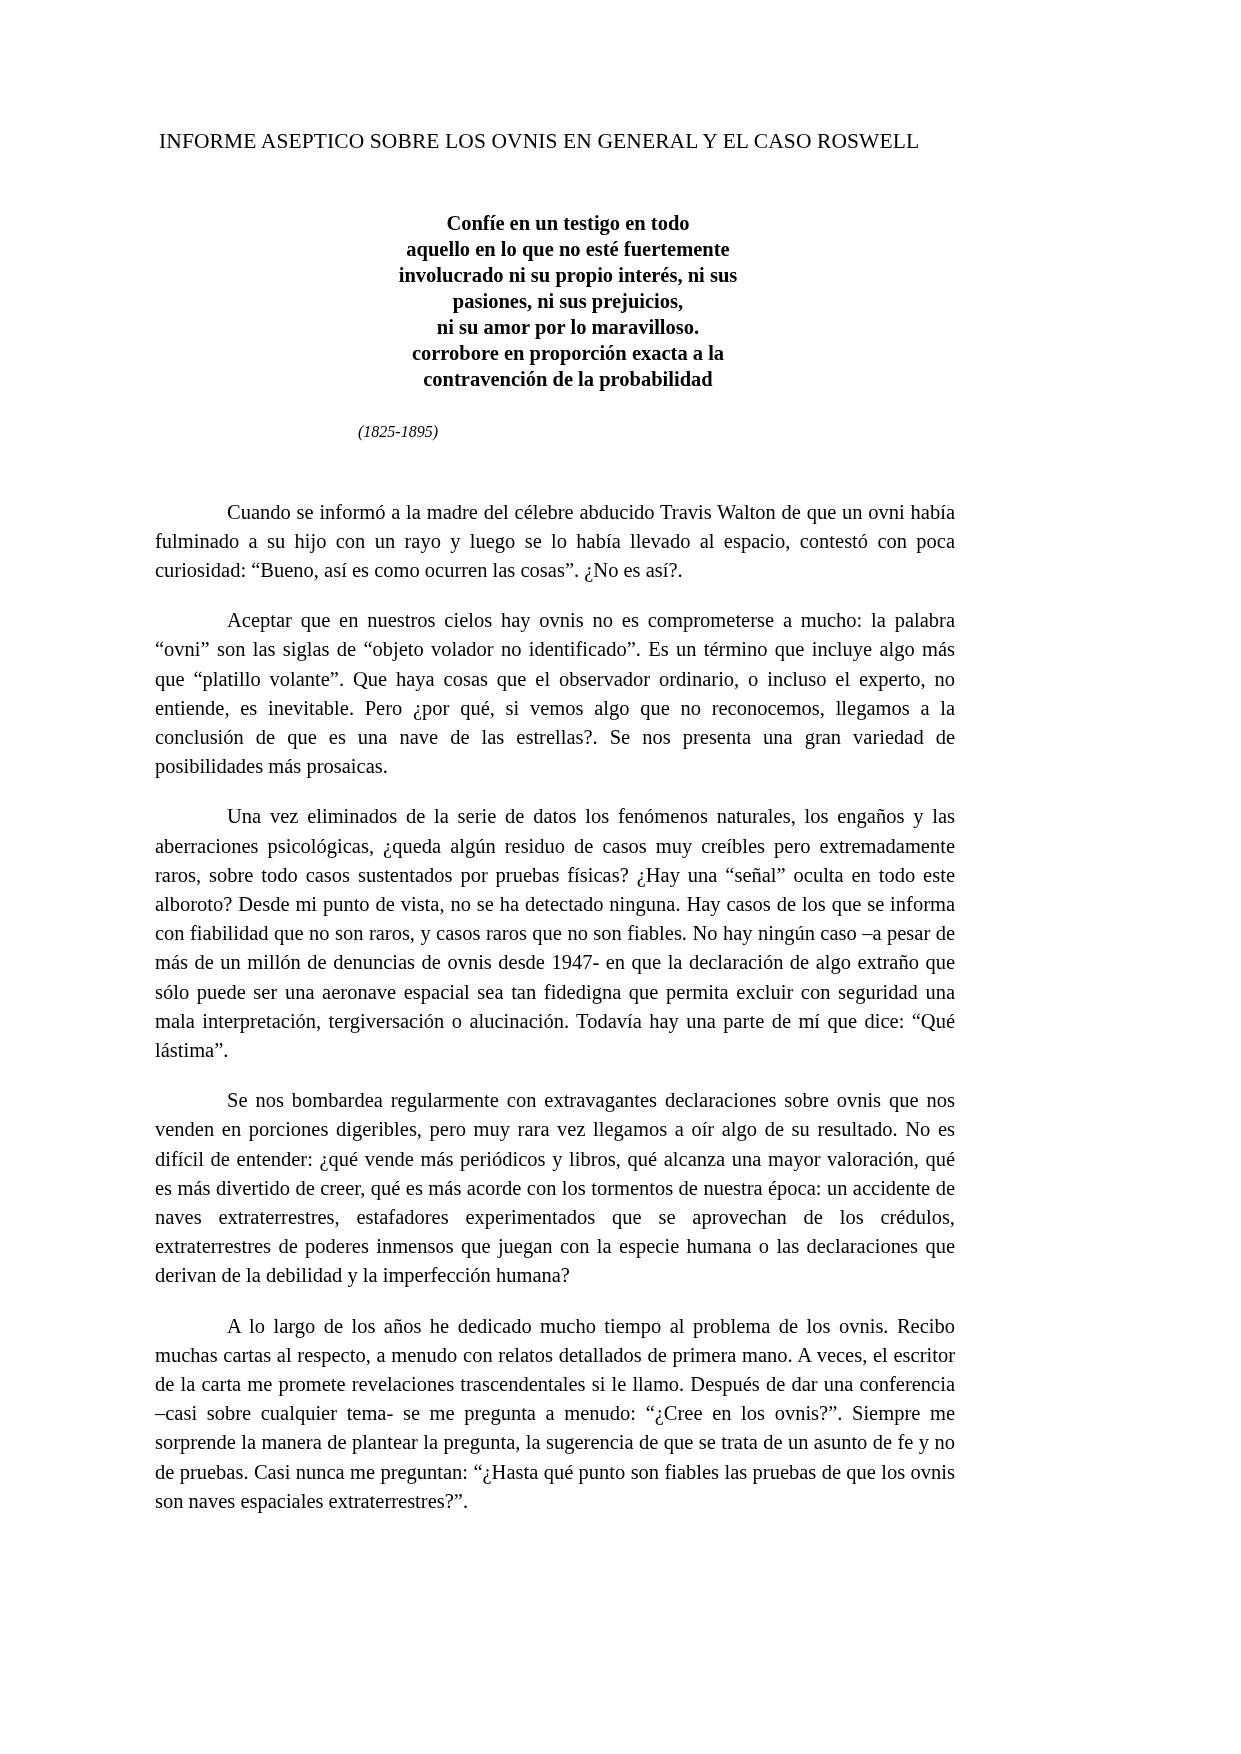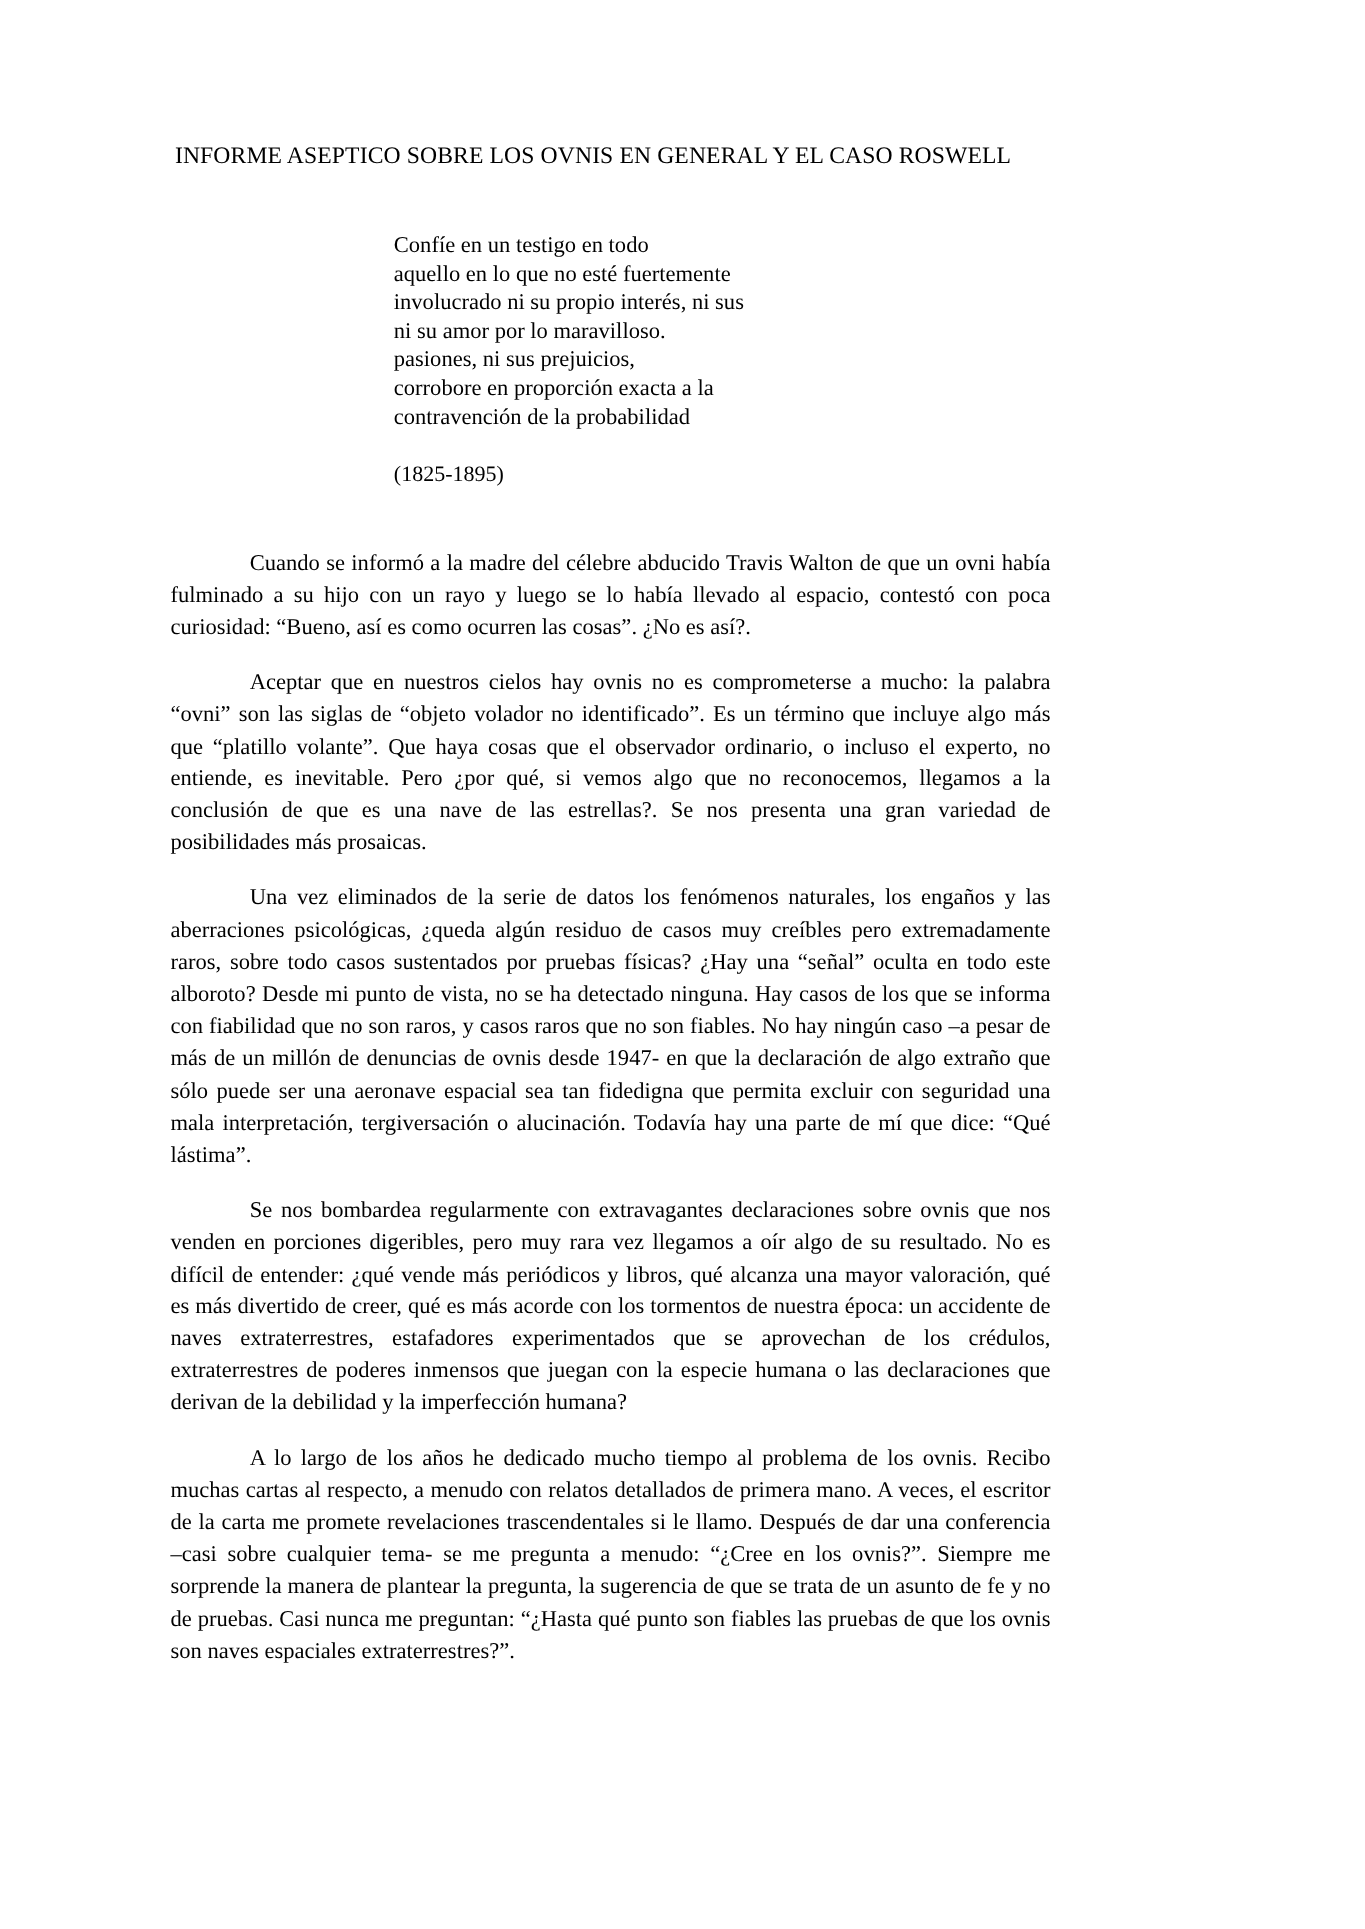--- a/index.html
+++ b/index.html
@@ -36,40 +36,42 @@
     white-space: nowrap;
   }
   .epigraph {
     margin-top: 55px;
     margin-left: 203px;
     width: 420px;
   }
   .epigraph .verse {
     font-size: 20.5px;
     line-height: 26.1px;
-    text-align: left;
+    text-align: center;
     margin: 0;
+    font-weight: bold;
   }
   .epigraph .verse span {
     display: block;
     white-space: nowrap;
   }
   .attrib {
     margin-top: 26px;
   }
   .attrib .author {
     font-size: 17.5px;
     line-height: 25px;
     letter-spacing: 0.25px;
     display: block;
   }
   .attrib .dates {
-    font-size: 20px;
+    font-size: 16px;
     line-height: 25px;
     display: block;
+    font-style: italic;
   }
   .body-block {
     margin-top: 54px;
   }
   p.para {
     font-size: 20.5px;
     line-height: 29.2px;
     text-align: justify;
     text-justify: inter-word;
     margin: 0 0 21px 0;
@@ -89,22 +91,22 @@
 <div class="page">
   <div class="content">
 
     <h1 class="doc-title">INFORME ASEPTICO SOBRE LOS OVNIS EN GENERAL Y EL CASO ROSWELL</h1>
 
     <div class="epigraph">
       <div class="verse">
         <span>Confíe en un testigo en todo</span>
         <span>aquello en lo que no esté fuertemente</span>
         <span>involucrado ni su propio interés, ni sus</span>
+        <span>pasiones, ni sus prejuicios,</span>
         <span>ni su amor por lo maravilloso.</span>
-        <span>pasiones, ni sus prejuicios,</span>
         <span>corrobore en proporción exacta a la</span>
         <span>contravención de la probabilidad</span>
       </div>
       <div class="attrib">
         <span class="dates">(1825-1895)</span>
       </div>
     </div>
 
     <div class="body-block">
       <p class="para">Cuando se informó a la madre del célebre abducido Travis Walton de que un ovni había fulminado a su hijo con un rayo y luego se lo había llevado al espacio, contestó con poca curiosidad: “Bueno, así es como ocurren las cosas”. ¿No es así?.</p>

